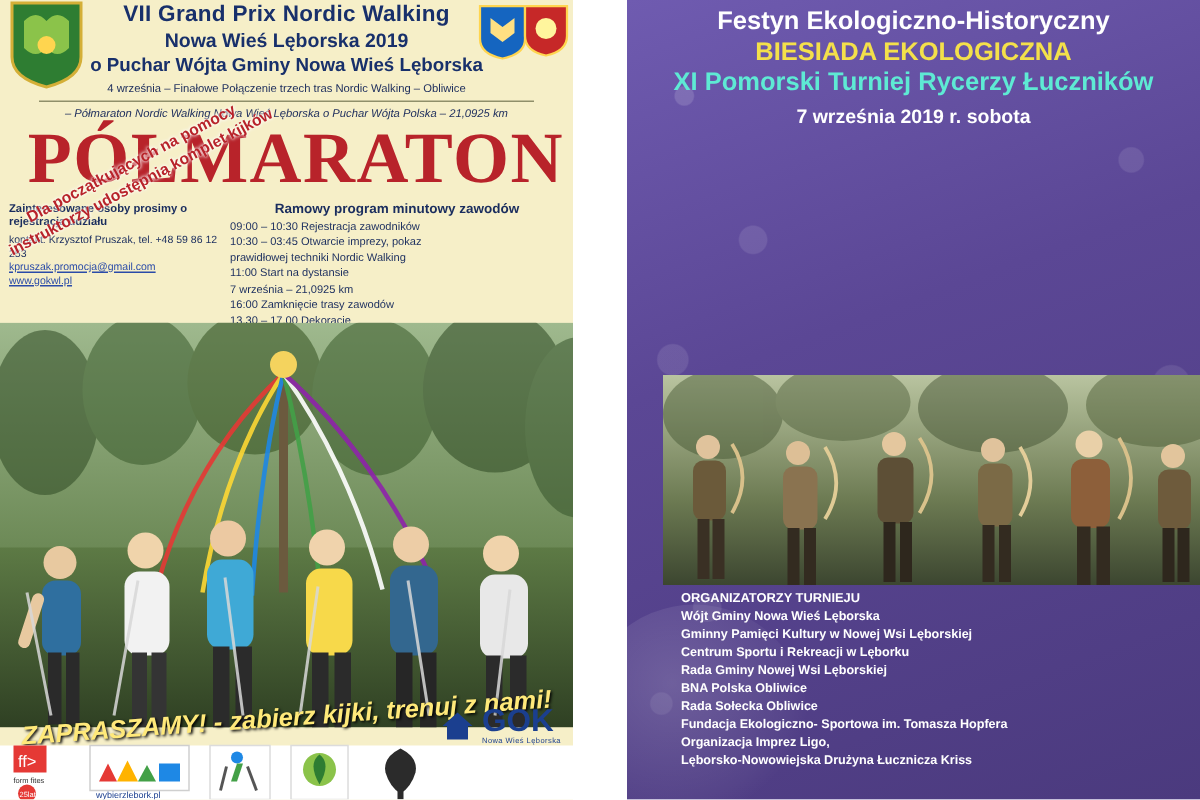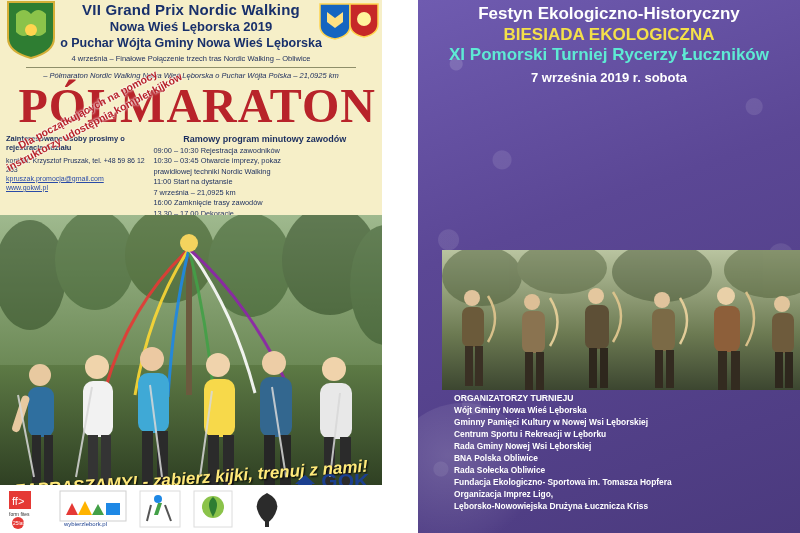--- a/index.html
+++ b/index.html
@@ -89,21 +89,21 @@
     text-shadow:1px 1px 2px #000;
     transform:rotate(-4deg);
   }
   .gok{
     position:absolute;right:8px;bottom:36px;
     display:flex;align-items:center;gap:4px;
   }
   .gok-txt{font-size:21px;font-weight:bold;color:#1b3f8f;line-height:1;}
   .gok-sub{font-size:5px;color:#1b3f8f;letter-spacing:.3px;}
   .footer-logos{
-    position:absolute;left:0;bottom:0;width:400px;height:48px;
+    position:absolute;left:0;bottom:0;width:400px;height:36px;
     background:#fff;display:flex;align-items:center;gap:10px;padding-left:8px;
   }
   .logo-box{display:flex;align-items:center;justify-content:center;}
   
   .right{
     position:relative;
     width:400px;height:533px;
     background:#5d4a9c;
     overflow:hidden;
     margin-left:36px;

